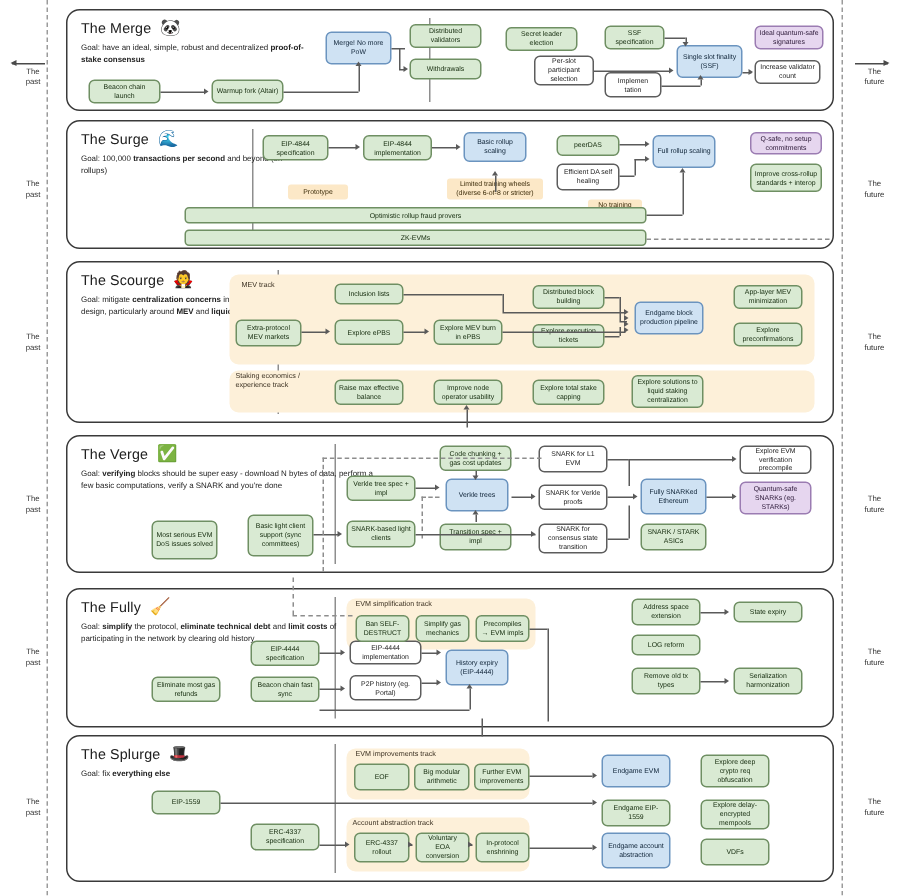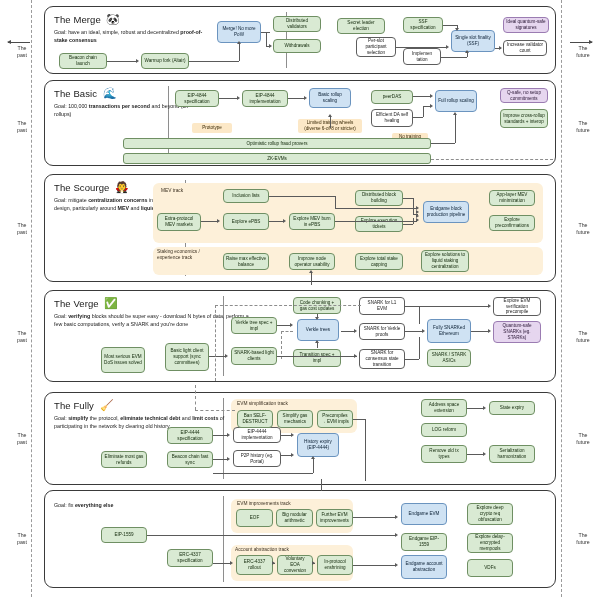--- a/index.html
+++ b/index.html
@@ -114,21 +114,21 @@
     <div class="ln lnv" style="left:422px;top:46px;height:4px;"></div>
     <div class="arrow u" style="left:420px;top:43px;"></div>
     <div class="ln lnh" style="left:450px;top:41px;width:6px;"></div>
     <div class="arrow r" style="left:454px;top:38.8px;"></div>
   </div>
 
   <div class="section" id="sec-surge" style="top:80px;height:86px;">
     <div class="sec-divider" style="left:123px;"></div>
     <div class="sec-head">
       <div class="sec-title">
-        <span>The Basic</span>
+        <span>The Surge</span>
         <span class="sec-emoji">🌊</span>
       </div>
       <div class="sec-goal">Goal: 100,000 <b>transactions per second</b> and beyond (on rollups)</div>
     </div>
 
     <div class="node n-green" style="left:130px;top:9px;width:44px;height:17px;">EIP-4844 specification</div>
     <div class="node n-green" style="left:197px;top:9px;width:46px;height:17px;">EIP-4844 implementation</div>
     <div class="node n-blue" style="left:264px;top:7px;width:42px;height:20px;">Basic rollup scaling</div>
     <div class="node n-green" style="left:326px;top:9px;width:42px;height:14px;">peerDAS</div>
     <div class="node n-white" style="left:326px;top:28px;width:42px;height:18px;">Efficient DA self healing</div>
@@ -312,20 +312,24 @@
     <div class="ln lnh" style="left:168px;top:80px;width:100px;"></div>
     <div class="ln lnv" style="left:268px;top:66px;height:14px;"></div>
     <div class="arrow u" style="left:266px;top:63px;"></div>
     <div class="ln dash" style="left:150px;top:17px;width:40px;"></div>
     <div class="ln dashv" style="left:150px;top:-8px;height:25px;"></div>
   </div>
 
   <div class="section" id="sec-splurge" style="top:490px;height:98px;">
     <div class="sec-divider" style="left:178px;"></div>
     <div class="sec-head" style="width:200px;">
+      <div class="sec-title">
+        <span>The Splurge</span>
+        <span class="sec-emoji">🎩</span>
+      </div>
       <div class="sec-goal" style="width:196px;">Goal: fix <b>everything else</b></div>
     </div>
 
     <div class="band" style="left:186px;top:8px;width:122px;height:34px;"></div>
     <div class="band-label" style="left:192px;top:10px;">EVM improvements track</div>
     <div class="band" style="left:186px;top:54px;width:122px;height:36px;"></div>
     <div class="band-label" style="left:190px;top:56px;">Account abstraction track</div>
 
     <div class="node n-green" style="left:56px;top:36px;width:46px;height:16px;">EIP-1559</div>
     <div class="node n-green" style="left:122px;top:58px;width:46px;height:18px;">ERC-4337 specification</div>

